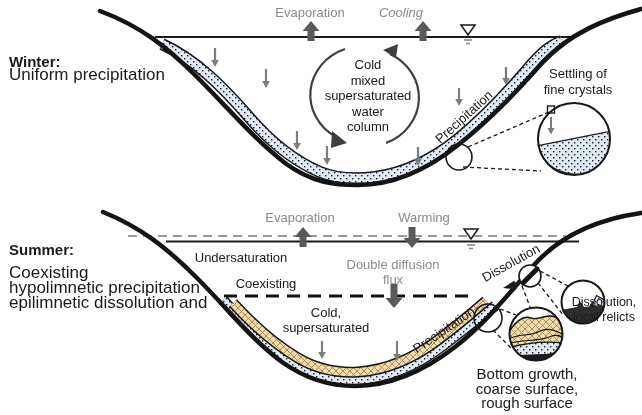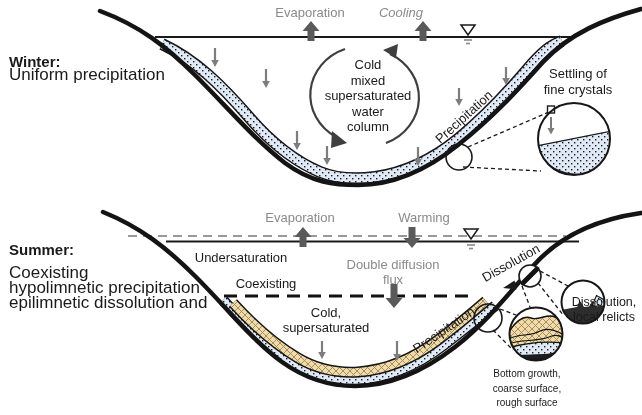--- a/index.html
+++ b/index.html
@@ -218,19 +218,19 @@
 </div>
 
 <div class="lbl rot" style="left:444px;top:330px;--a:-34deg;">Precipitation</div>
 <div class="lbl rot" style="left:511px;top:263px;--a:-29deg;">Dissolution</div>
 
 <div class="lbl ctr tight" style="left:604px;top:247px;margin-top:48px;">
   <span style="display:block">Dissolution,</span>
   <span style="display:block">local relicts</span>
 </div>
 
-<div class="lbl ctr tight" style="left:527px;top:367px;font-size:10px;">
+<div class="lbl ctr tight" style="left:527px;top:367px;font-size:15px;">
   <span style="display:block">Bottom growth,</span>
   <span style="display:block">coarse surface,</span>
   <span style="display:block">rough surface</span>
 </div>
 
 </div>
 
 </body></html>

